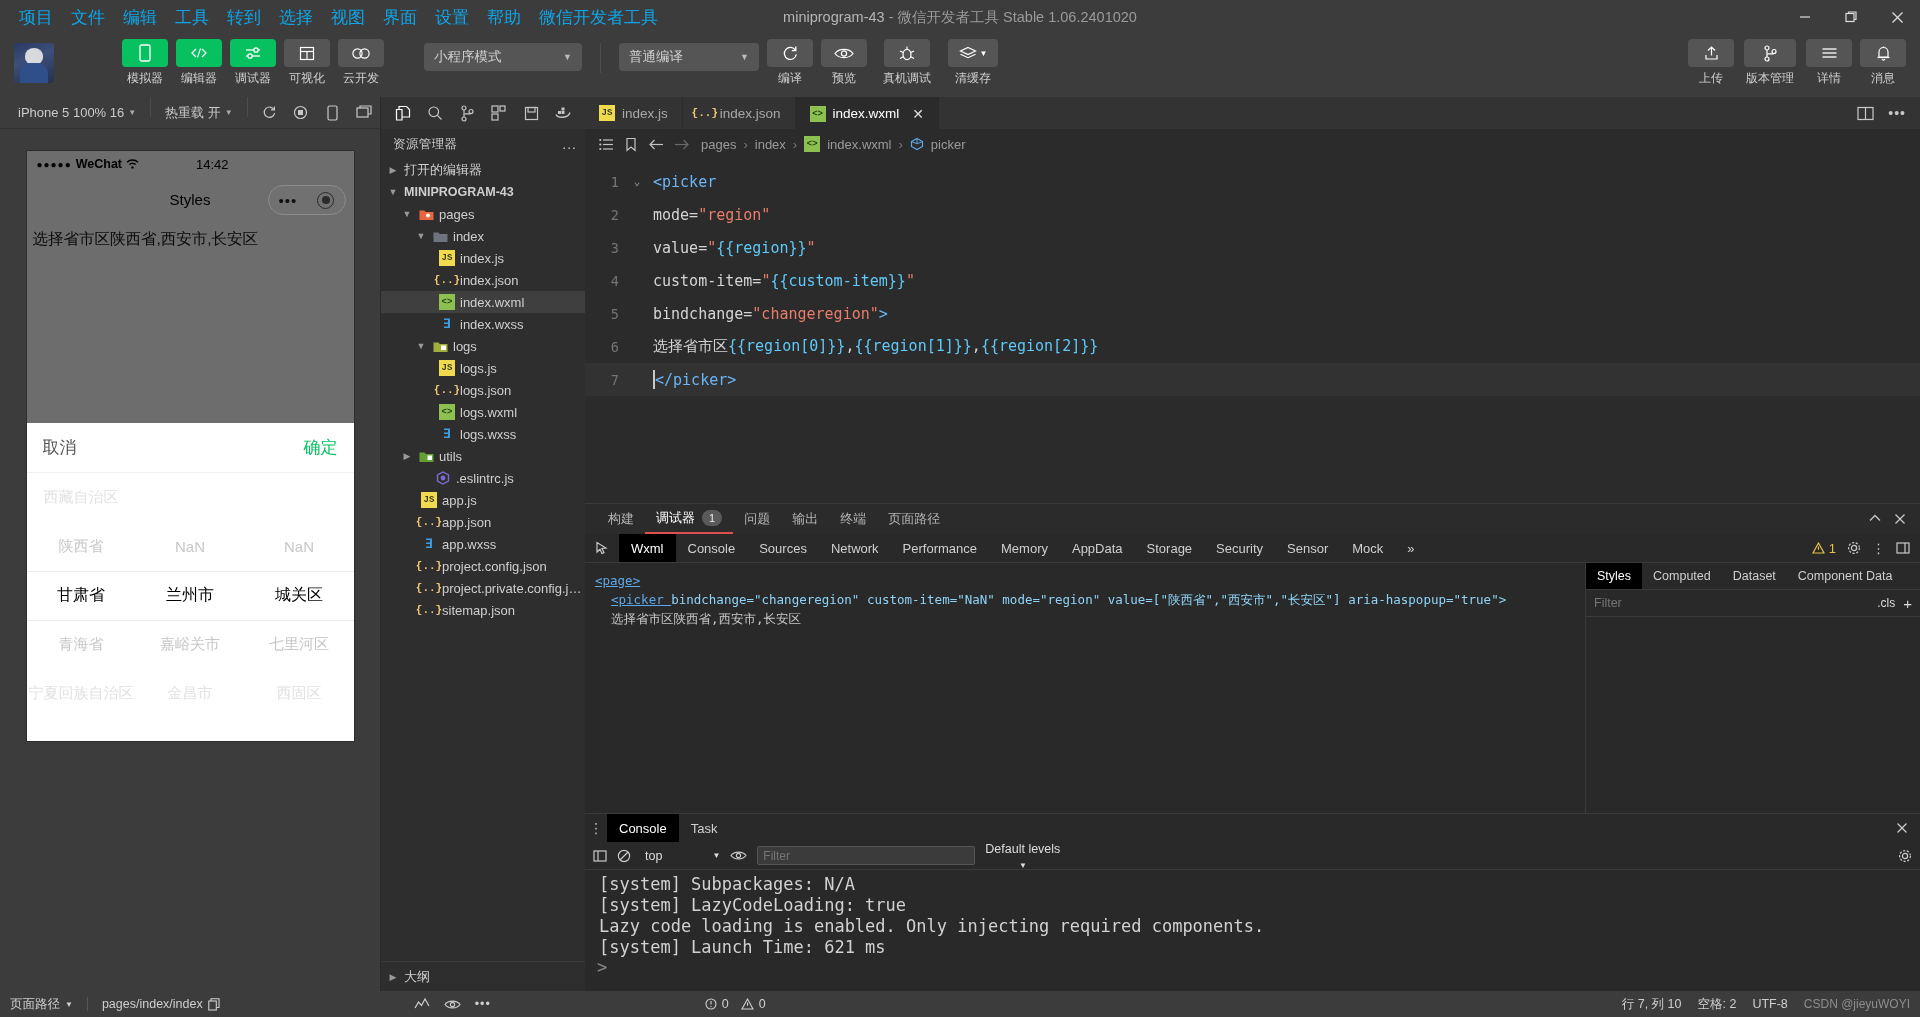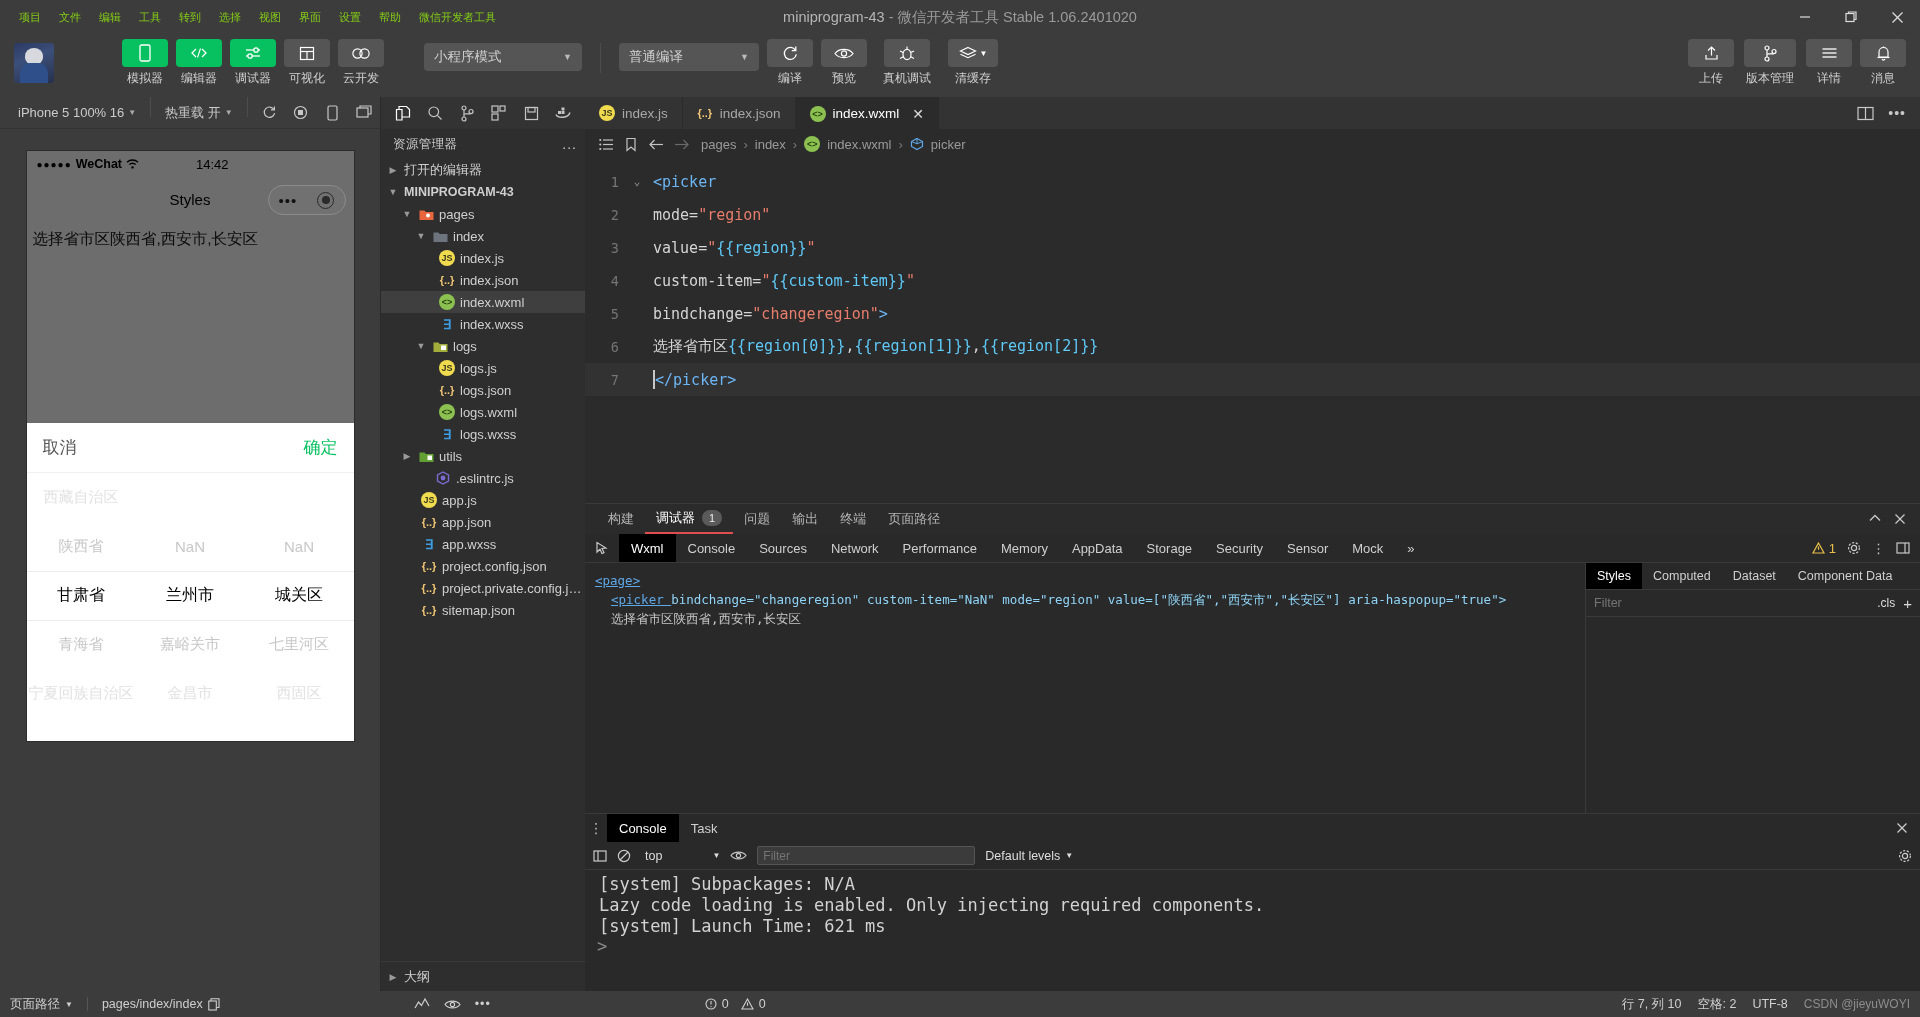--- a/index.html
+++ b/index.html
@@ -12,21 +12,21 @@
   }
   .app { width: 1920px; height: 1017px; display: flex; flex-direction: column; background: #3c3c3c; }
 
   
   .titlebar {
     height: 34px; background: #3c3c3c; display: flex; align-items: center;
     position: relative; flex: 0 0 34px;
   }
   .menubar { display: flex; align-items: center; padding-left: 10px; gap: 0px; }
   .menu-item {
-    color: #84cc16; font-size: 11px; padding: 4px 9px; cursor: default;
+    color: #0ea5e9; font-size: 17px; padding: 4px 9px; cursor: default;
     white-space: nowrap;
   }
   .win-title {
     position: absolute; left: 0; right: 0; text-align: center;
     color: #b5b5b5; font-size: 14.5px; pointer-events: none;
   }
   .win-title .sub { color: #9a9a9a; }
   .win-ctrls { margin-left: auto; display: flex; height: 34px; z-index: 3; }
   .win-btn {
     width: 46px; height: 34px; display: flex; align-items: center; justify-content: center;
@@ -149,21 +149,21 @@
     color: #cccccc; font-size: 12.5px; letter-spacing: .4px;
   }
   .exp-title .dots3 { margin-left: auto; color: #ccc; font-size: 14px; letter-spacing: 1px; }
   .tree { flex: 1 1 auto; overflow: hidden; font-size: 13px; color: #cfcfcf; }
   .trow {
     height: 22px; display: flex; align-items: center; gap: 5px; padding-left: 6px; white-space: nowrap;
   }
   .trow.sel { background: #3f3f3f; }
   .trow .arrow { width: 12px; color: #9a9a9a; font-size: 9px; text-align: center; }
   .trow .nm { overflow: hidden; text-overflow: ellipsis; }
-  .ficon { width: 16px; height: 16px; display:flex; align-items:center; justify-content:center; font-size: 9px; font-weight: 700; border-radius: 8px;}
+  .ficon { width: 16px; height: 16px; display:flex; align-items:center; justify-content:center; font-size: 9px; font-weight: 700; border-radius: 0; font-family: Liberation Mono, monospace;}
   .ic-js { background: #f0db4f; color: #3b3b1f; }
   .ic-json { color: #f0c674; font-size: 11px; }
   .ic-wxml { background: #8cc152; color: #23400c; }
   .ic-wxss { color: #3c9ee5; font-size: 13px; font-weight: 700; }
   .exp-bottom { height: 30px; display: flex; align-items: center; gap: 5px; padding-left: 6px; color: #cfcfcf; font-size: 13px; border-top: 1px solid #3a3a3a;}
 
   
   .editor-pane { flex: 1 1 auto; display: flex; flex-direction: column; min-width: 0; background: #2b2b2b; }
   .tabs-row { height: 32px; display: flex; background: #333333; align-items: stretch; }
   .etab {
@@ -235,21 +235,21 @@
   .dr-kebab { width: 22px; display: flex; align-items: center; justify-content: center; color: #bbb; font-size: 14px;}
   .drtab { padding: 0 12px; display: flex; align-items: center; font-size: 13px; color: #cfcfcf; }
   .drtab.active { background: #000; color: #fff; }
   .dr-close { margin-left: auto; padding-right: 12px; display: flex; align-items: center; color: #ccc; }
   .dr-bar { height: 28px; display: flex; align-items: center; gap: 10px; padding: 0 8px; border-bottom: 1px solid #3a3a3a;}
   .ctx-sel { display: flex; align-items: center; gap: 50px; color: #ddd; font-size: 12.5px; padding-left: 4px;}
   .filter-in {
     width: 218px; height: 19px; background: #3b3b3b; border: 1px solid #555; border-radius: 2px;
     color: #ccc; font-size: 12px; padding: 0 5px; outline: none; font-family: "Liberation Sans", sans-serif;
   }
-  .levels { color: #ddd; font-size: 12.5px; display: flex; align-items: center; gap: 5px;}
+  .levels { color: #ddd; font-size: 12.5px; display: flex; align-items: center; gap: 5px; flex-direction: column;}
   .dr-body { flex: 1 1 auto; padding: 3px 0 0 0; font-family: "DejaVu Sans Mono", monospace; font-size: 17px; color: #d2d2d2; overflow: hidden;}
   .logline { height: 21px; display: flex; align-items: center; padding-left: 14px; }
   .prompt { color: #8a8a8a; padding-left: 12px; height: 20px; display:flex; align-items:center;}
 
   
   .statusbar {
     height: 26px; flex: 0 0 26px; background: #3c3c3c; display: flex; align-items: center;
     color: #cfcfcf; font-size: 12.5px; padding: 0 10px; gap: 14px;
   }
   .sb-sep { width: 1px; height: 14px; background: #555; }
@@ -1034,20 +1034,21 @@
           </span>
           <span style="margin-left:auto;color:#ccc">
             <svg width="14" height="14" viewBox="0 0 14 14">
                 <circle cx="7" cy="7" r="2.6" fill="none" stroke="currentColor" stroke-width="1.2"></circle>
                 <circle cx="7" cy="7" r="5.4" fill="none" stroke="currentColor" stroke-width="1.2" stroke-dasharray="2.2 1.6"></circle>
               </svg>
           </span>
         </div>
         <div class="dr-body">
           <div class="logline">[system] Subpackages: N/A</div>
+          <div class="logline">[system] LazyCodeLoading: true</div>
           <div class="logline">Lazy code loading is enabled. Only injecting required components.</div>
           <div class="logline">[system] Launch Time: 621 ms</div>
           <div class="prompt">&gt;</div>
         </div>
       </div>
 
     </div>
   </div>
 
   <div class="statusbar">

